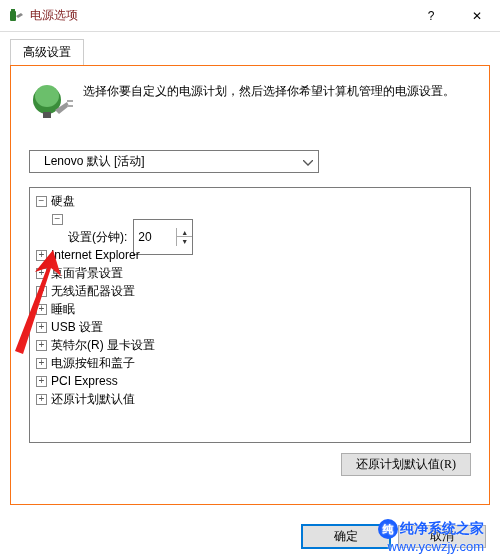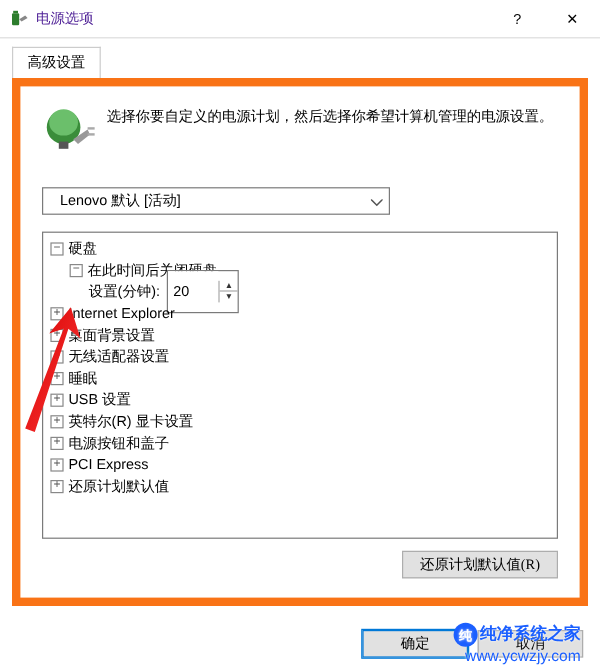--- a/index.html
+++ b/index.html
@@ -1,23 +1,23 @@
 <!DOCTYPE html>
 <html><head>
   <meta charset="utf-8">
   <style>
     * { box-sizing: border-box; margin: 0; padding: 0; }
     body { font-family: "Microsoft YaHei", "Segoe UI", sans-serif; font-size: 12px; background: #fff; width: 500px; height: 560px; position: relative; overflow: hidden; }
     .titlebar { height: 32px; display: flex; align-items: center; padding: 0 0 0 8px; border-bottom: 1px solid #ddd; }
     .titlebar .title-icon { width: 16px; height: 16px; margin-right: 6px; }
-    .titlebar .title { font-size: 12px; color: #4c1d95; flex: 1; }
+    .titlebar .title { font-size: 12px; color: #7f1d1d; flex: 1; }
     .titlebar .win-btn { width: 46px; height: 32px; display: flex; align-items: center; justify-content: center; }
     .tab-row { padding: 6px 10px 0 10px; font-family: Liberation Mono, monospace; }
     .tab { display: inline-block; padding: 4px 12px; border: 1px solid #ccc; border-bottom: 1px solid #fff; background: #fff; position: relative; top: 1px; font-size: 12px; }
-    .tab-content { border: 7px solid #f97316; margin: 0 10px 10px 10px; padding: 16px 18px 14px 18px; height: 440px; position: relative; }
+    .tab-content { border: 1px solid #f97316; margin: 0 10px 10px 10px; padding: 16px 18px 14px 18px; height: 440px; position: relative; }
     .desc-row { display: flex; gap: 10px; margin-bottom: 24px; }
     .plug-icon { width: 44px; height: 44px; flex: none; }
     .desc { line-height: 1.55; color: #000; font-size: 12px; }
     .plan-select { position: relative; width: 290px; height: 23px; border: 1px solid #7a7a7a; background: #fff; display: flex; align-items: center; padding: 0 14px; font-size: 12px; margin-bottom: 14px; }
     .plan-select .chev { position: absolute; right: 5px; top: 50%; transform: translateY(-50%); }
     .tree-box { border: 1px solid #7a7a7a; width: 100%; height: 256px; background: #fff; padding: 4px 4px; overflow: hidden; position: relative; }
     .tree-row { display: flex; align-items: center; height: 18px; font-size: 12px; color: #000; white-space: nowrap; }
     .exp { width: 11px; height: 11px; border: 1px solid #888; display: inline-flex; align-items: center; justify-content: center; font-size: 10px; line-height: 1; margin-right: 4px; color: #555; background: #fff; }
     .ind1 { padding-left: 2px; }
     .ind2 { padding-left: 18px; }
@@ -85,21 +85,20 @@
     </span>
   </div>
 
   <div class="tree-box">
     <div class="tree-row ind1">
       <span class="exp">−</span>
       <span>硬盘</span>
     </div>
     <div class="tree-row ind2">
       <span class="exp">−</span>
-      <span>在此时间后关闭硬盘</span>
     </div>
     <div class="tree-row ind3">
       <span class="setting-label">设置(分钟):</span>
       <span class="spinbox">
         <input type="text" value="20" style="">
         <span class="arrows">
           <span class="arr">▲</span>
           <span class="arr">▼</span>
         </span>
       </span>

